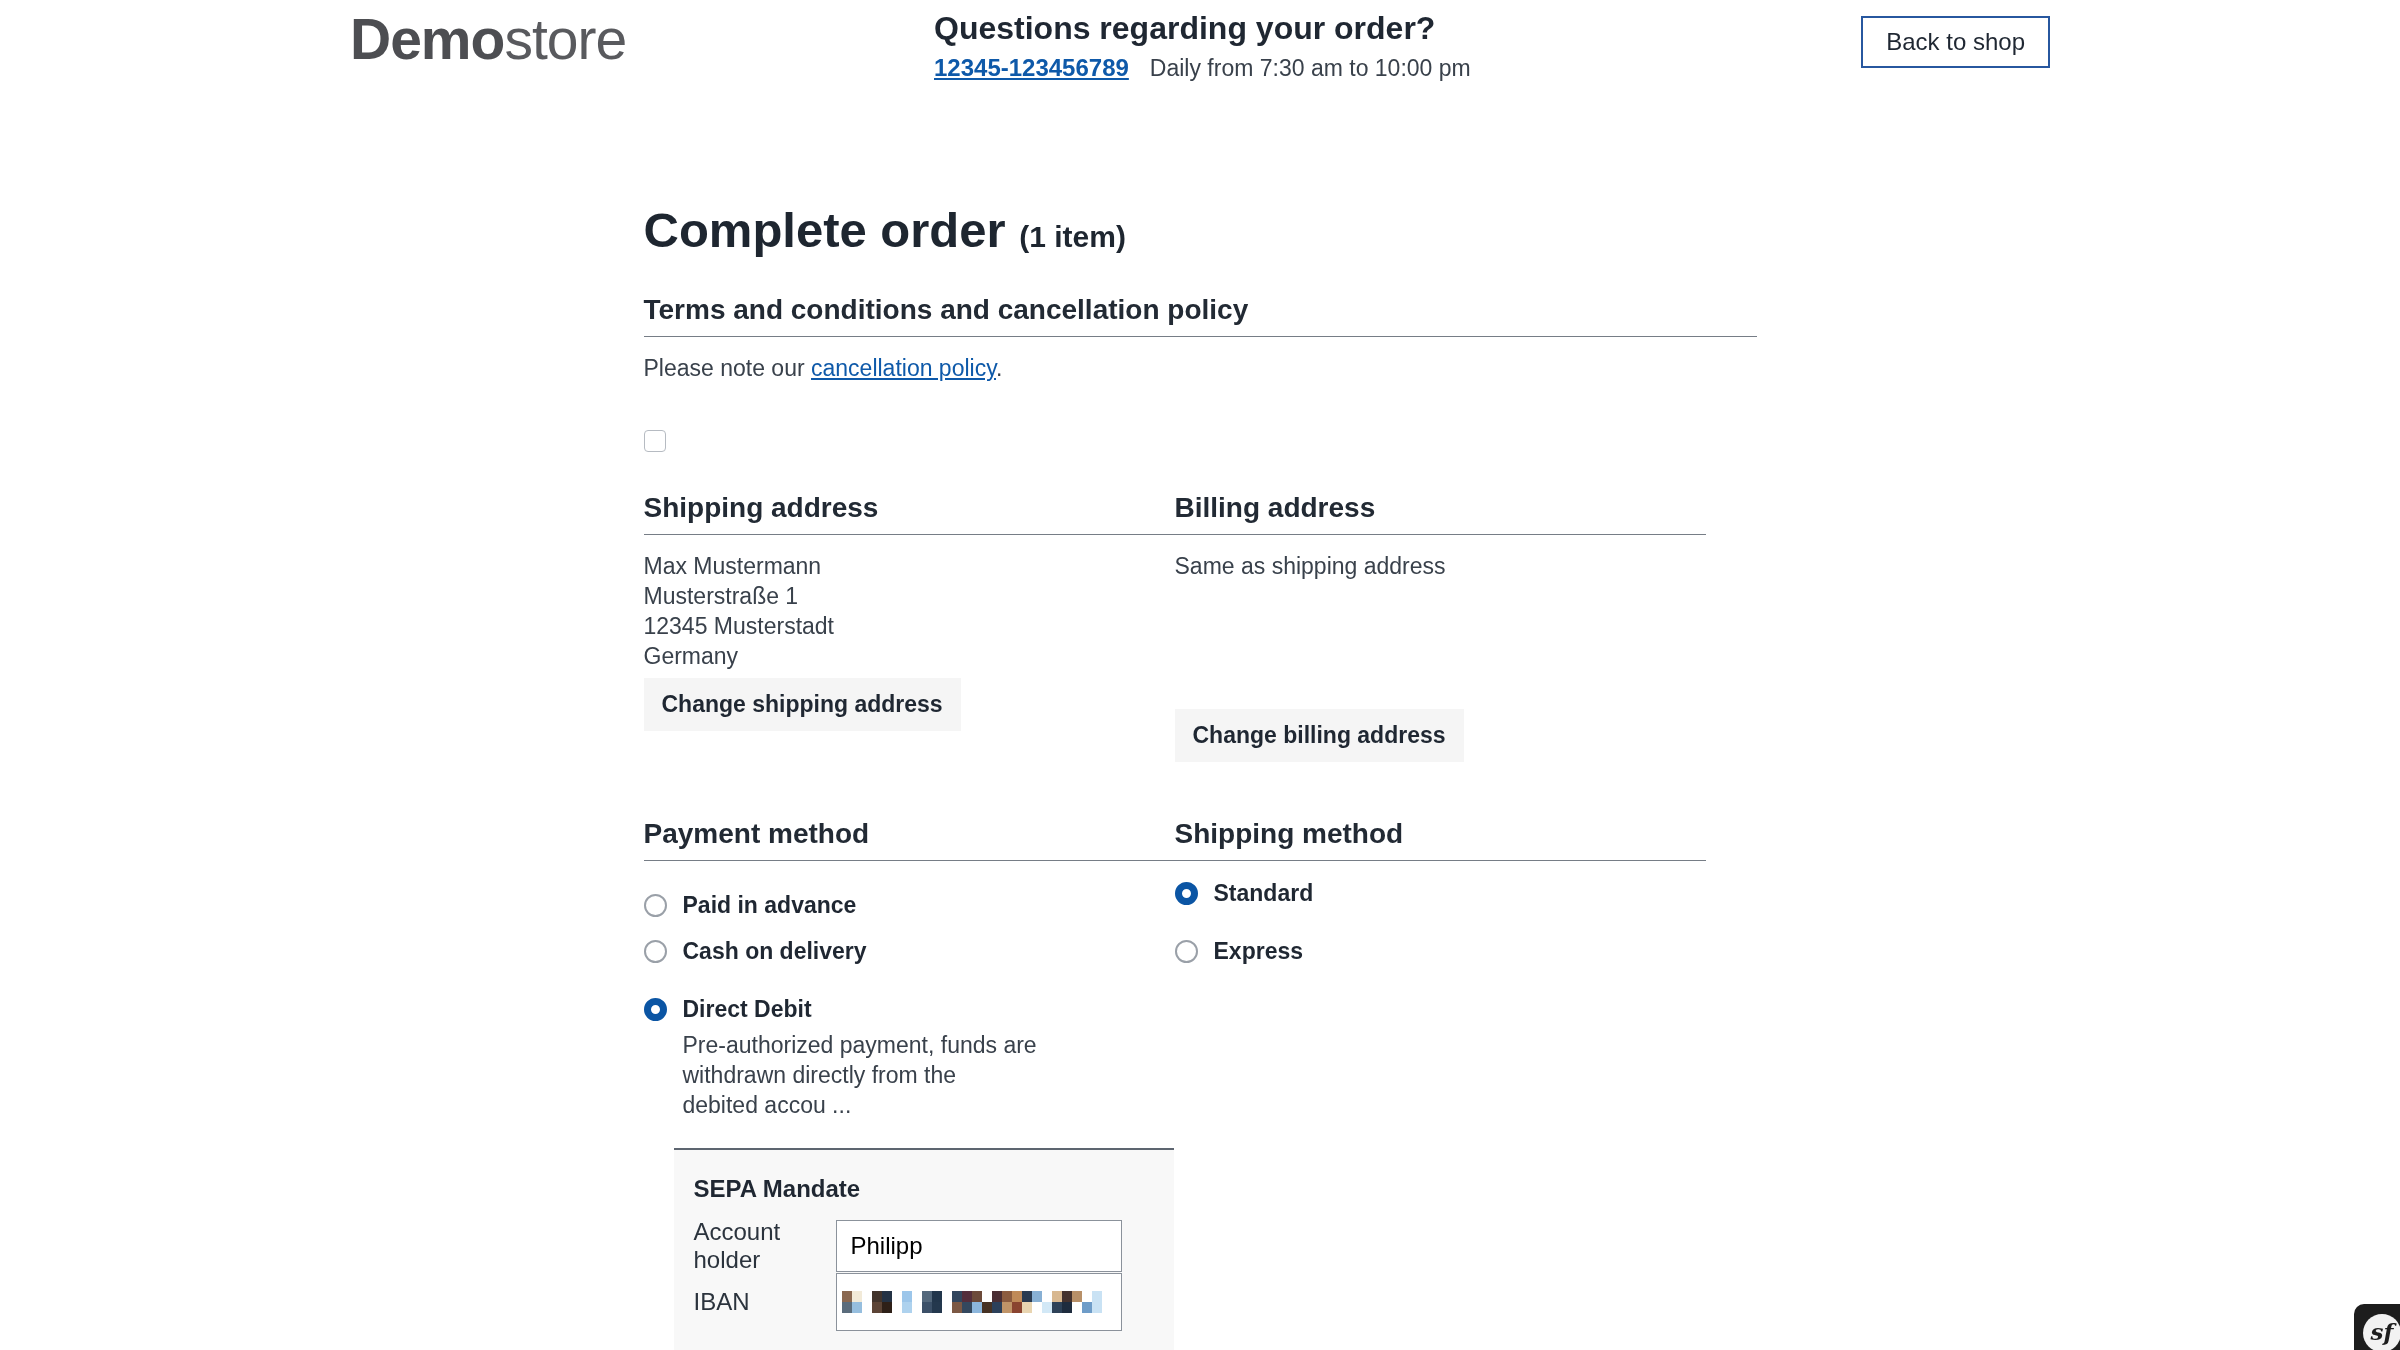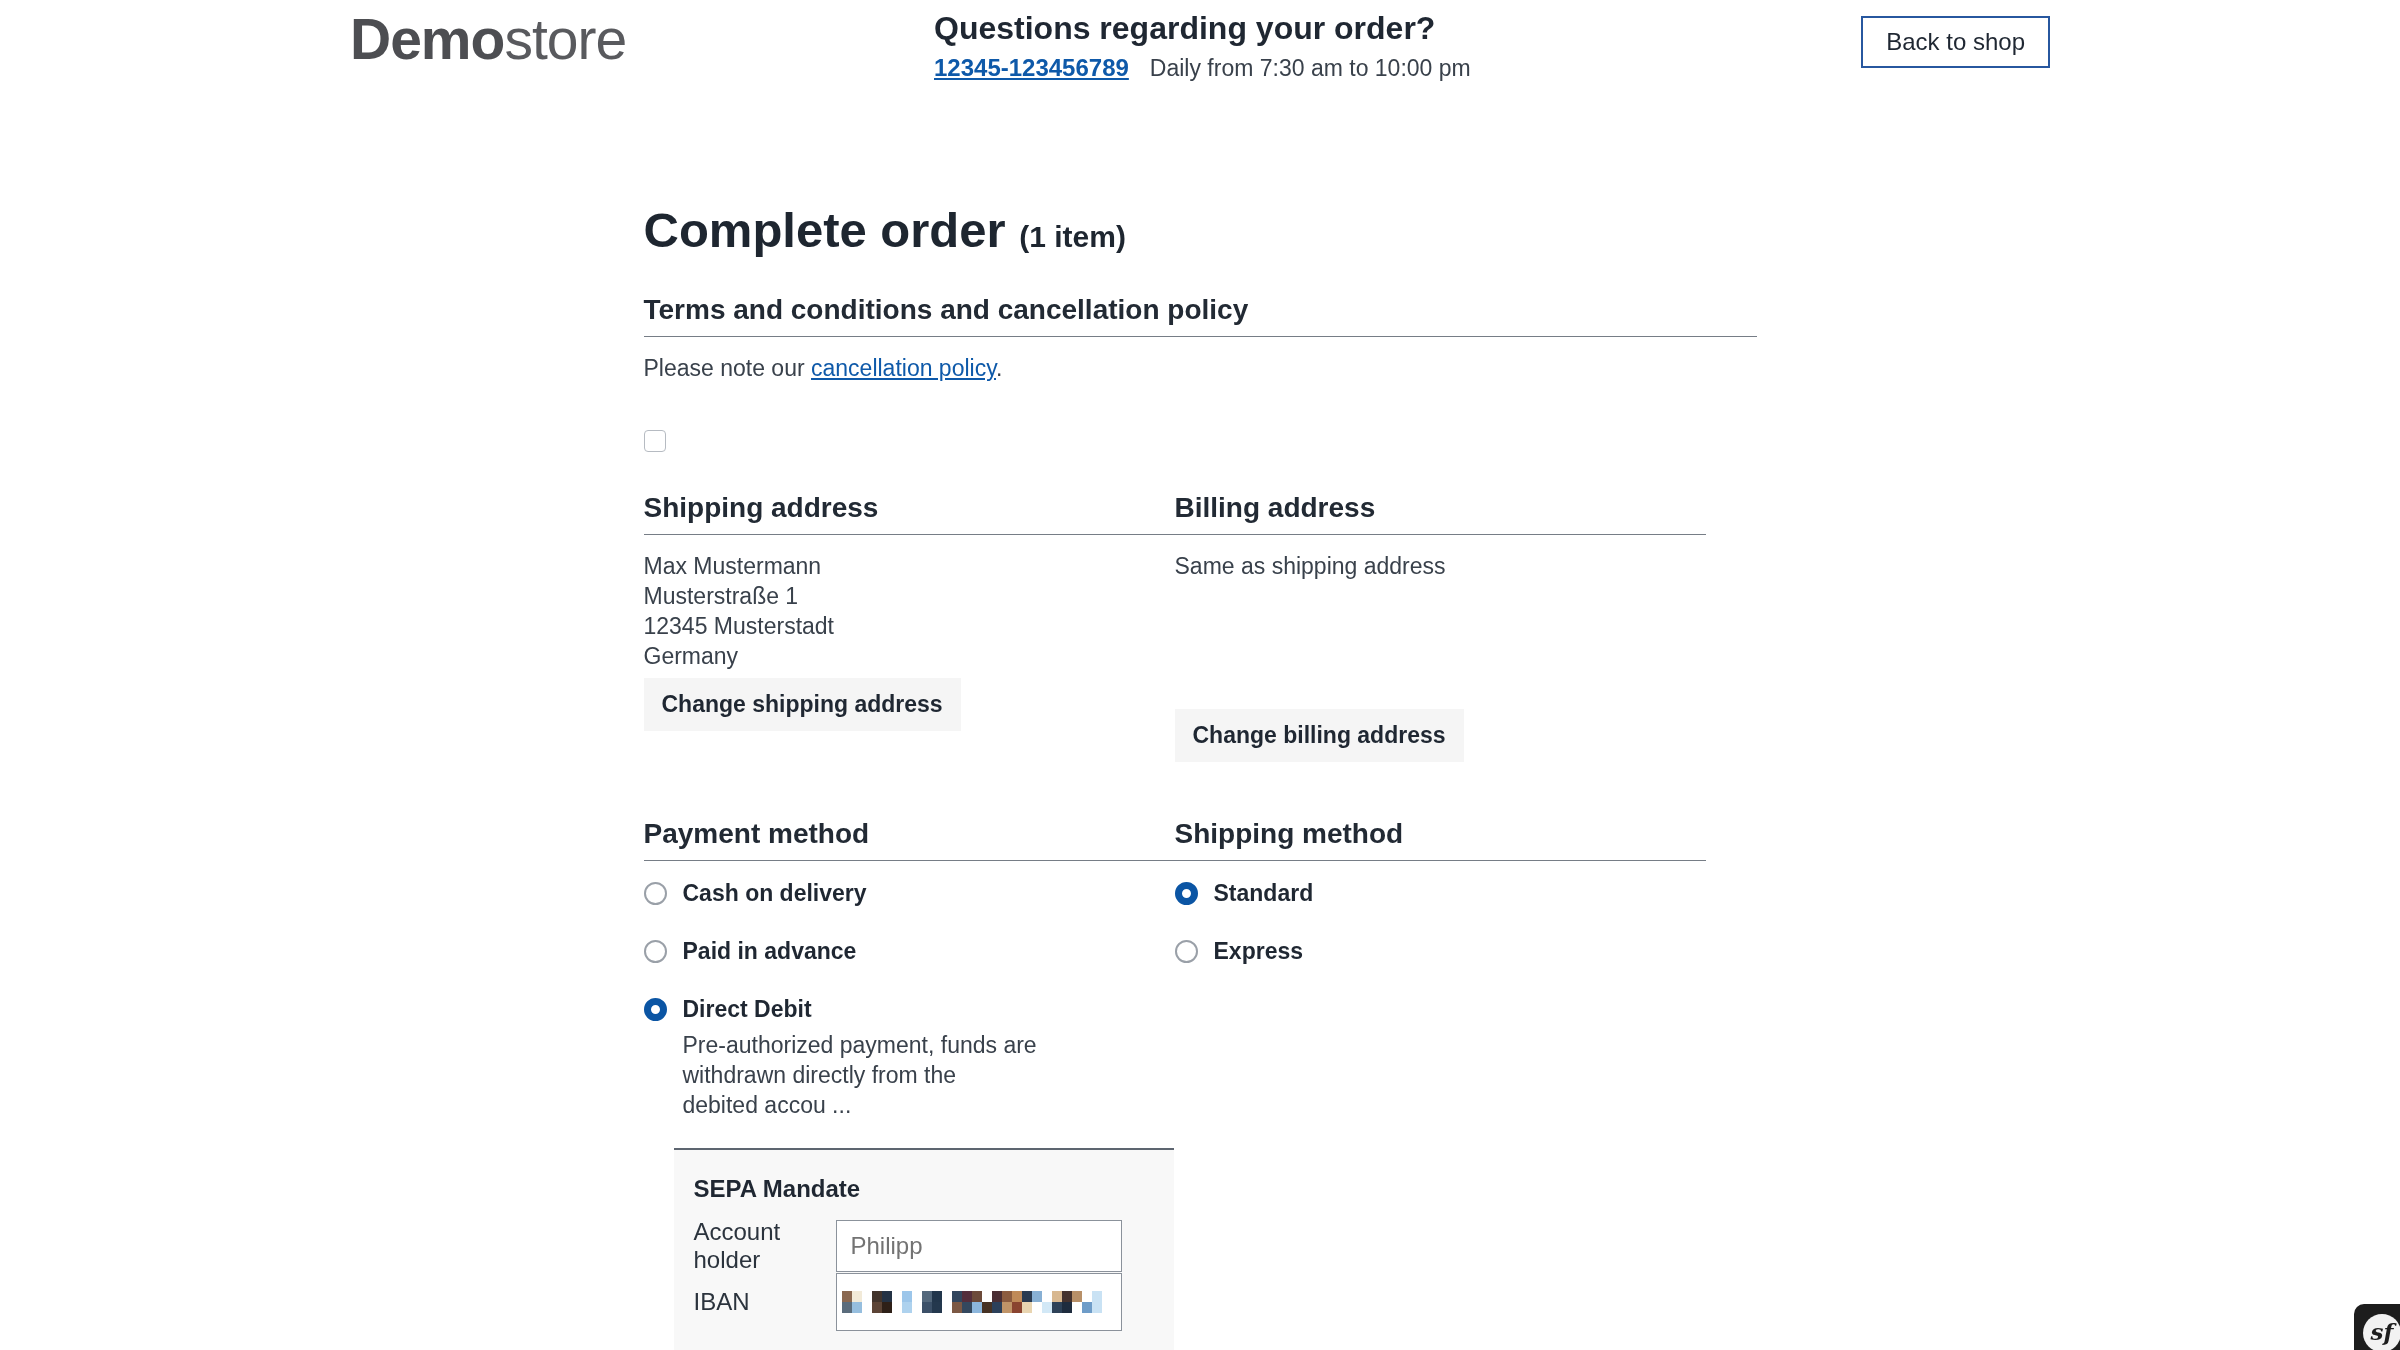--- a/index.html
+++ b/index.html
@@ -50,21 +50,21 @@
   .radio-desc { margin-left:39px; margin-top:7px; font-size:23px; line-height:30px; color:#39414b; }
 
   
   .sepa-box { margin-left:30px; margin-top:28px; width:500px; background:#f8f8f8;
               border-top:2px solid #5d6570; padding:25px 20px 32px; }
   .sepa-title { font-size:24px; font-weight:700; color:#1f2732; margin-bottom:15px; }
   .sepa-row { display:flex; align-items:center; }
   .sepa-row + .sepa-row { margin-top:-1px; }
   .sepa-label { width:142px; font-size:24px; color:#2b333d; flex-shrink:0; }
   .sepa-input { width:286px; height:52px; border:1px solid #8b929b; background:#fff; font-size:24px;
-                padding:0 14px; color:#737373; font-family:"Liberation Sans","DejaVu Sans",sans-serif; }
+                padding:0 14px; color:#000000; font-family:"Liberation Sans","DejaVu Sans",sans-serif; }
   .iban-field { width:286px; height:58px; border:1px solid #8b929b; background:#fff;
                 display:flex; align-items:center; padding:0 5px; cursor:text; overflow:hidden; }
   .iban-mosaic { display:flex; flex-wrap:wrap; width:260px; filter:blur(0.6px); }
   .mcell { width:10px; height:11px; }
 
   
   .sf-badge { position:absolute; left:2354px; top:1304px; width:56px; height:58px;
               background:#1d1d1d; border-radius:10px; display:flex; align-items:center;
               justify-content:center; cursor:pointer; }
   .sf-circle { width:38px; height:38px; border-radius:50%; background:#f2f2f2; color:#1d1d1d;
@@ -121,28 +121,28 @@
       </div>
       <button class="change-btn" style="margin-top:128px;">Change billing address</button>
     </section>
   </div>
 
   <div class="two-col methods">
     <section>
       <div class="section-heading">Payment method</div>
       <hr class="rule">
 
+      <div class="radio-row">
+        <span class="radio"></span>
+        <span class="radio-label">Paid in advance</span>
+      </div>
+
       <div class="radio-row first">
         <span class="radio"></span>
         <span class="radio-label">Cash on delivery</span>
-      </div>
-
-      <div class="radio-row">
-        <span class="radio"></span>
-        <span class="radio-label">Paid in advance</span>
       </div>
 
       <div class="radio-row">
         <span class="radio checked"></span>
         <span class="radio-label">Direct Debit</span>
       </div>
       <div class="radio-desc">
         <div>Pre-authorized payment, funds are</div>
         <div>withdrawn directly from the</div>
         <div>debited accou ...</div>

